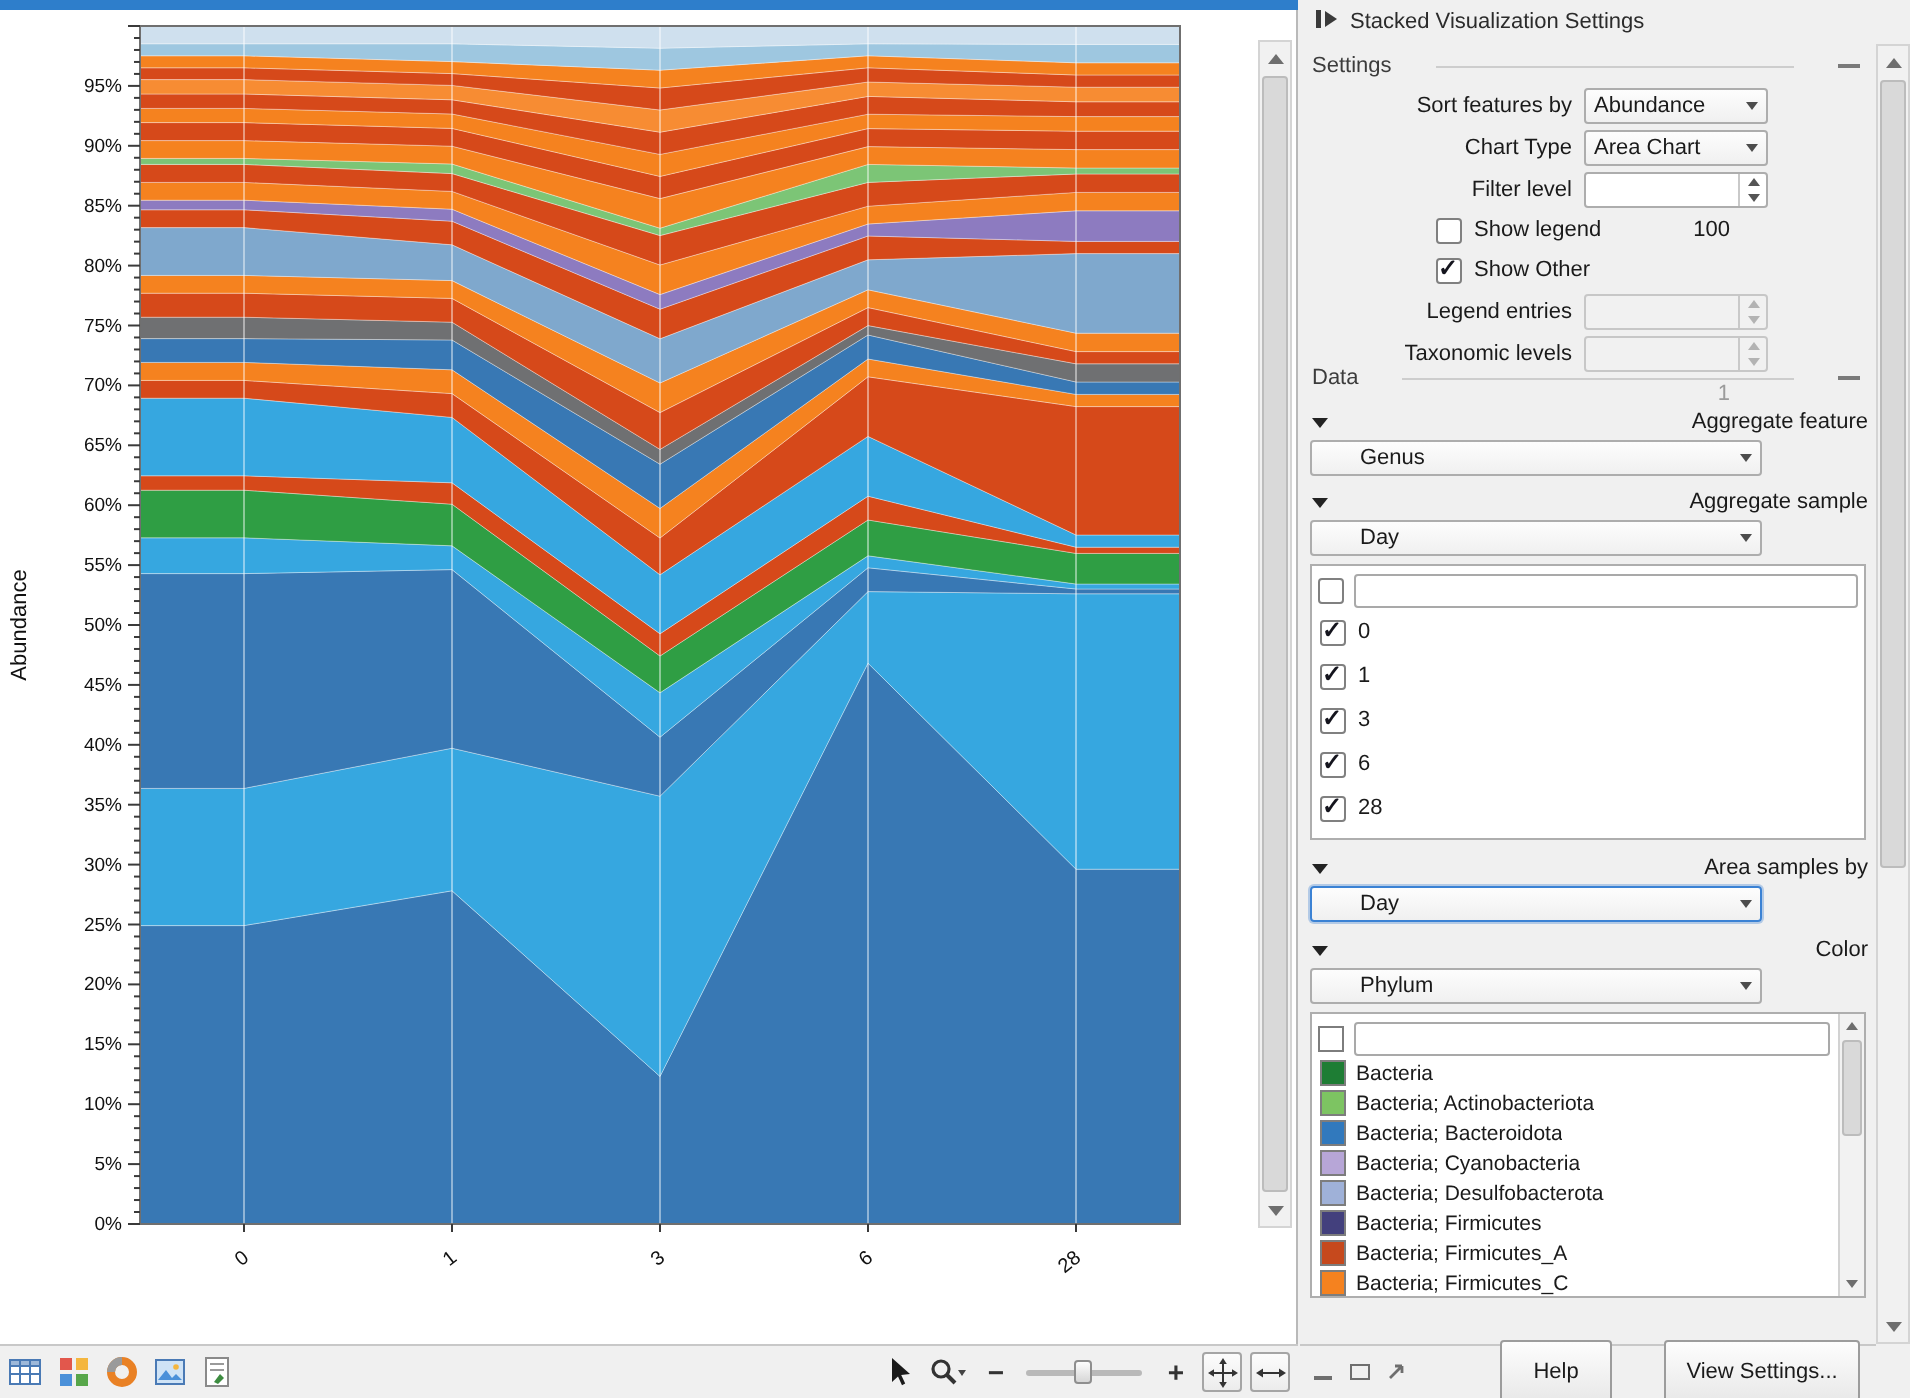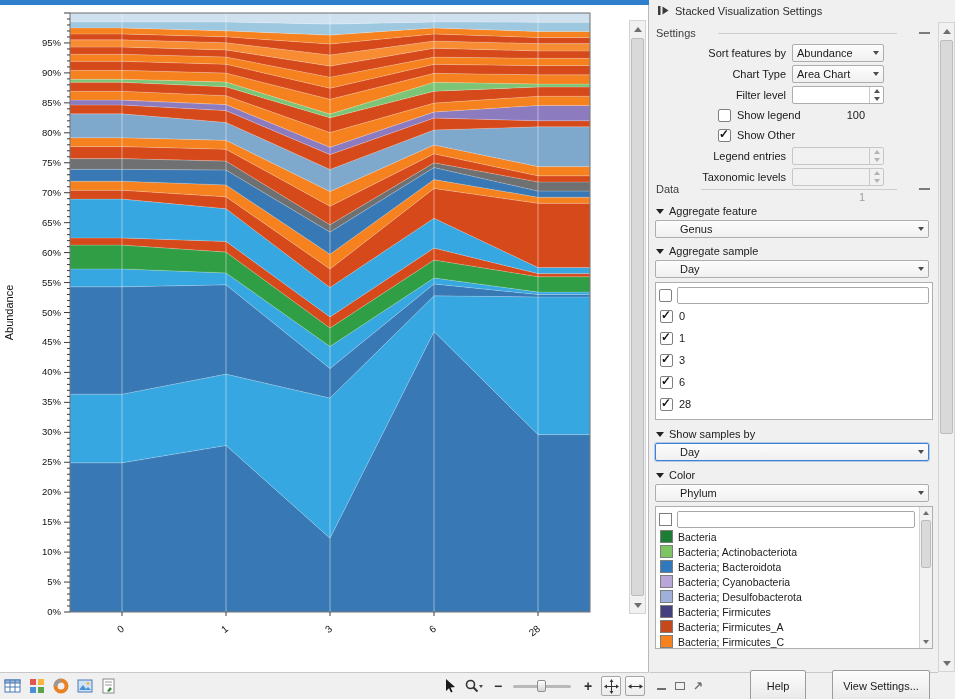--- a/index.html
+++ b/index.html
@@ -49,38 +49,38 @@
   .gbox-title { color:#3c3c3c; padding-left:2px; }
   .gbox-line { flex:1; height:1px; background:#cdcdcd; }
   .gbox-collapse { width:11px; height:2px; background:#7a7a7a; margin-right:4px; }
 
   .srow { display:flex; align-items:center; height:21px; }
   .srow .lbl { width:138px; text-align:right; padding-right:6px; color:#1a1a1a; }
   .combo { height:18px; display:flex; align-items:center; background:linear-gradient(#fdfdfd,#f0f0f0); border:1px solid #adadad; border-radius:2px; padding:0 4px; }
   .srow .combo { width:92px; }
   .combo-val { flex:1; color:#1a1a1a; overflow:hidden; white-space:nowrap; }
   .combo-arrow { width:0; height:0; border-left:3.5px solid transparent; border-right:3.5px solid transparent; border-top:4.5px solid #4c4c4c; margin-left:4px; }
-  .combo.wide { width:274px; margin:2px 0 0 1px;padding-left:24px; }
+  .combo.wide { width:226px; margin:2px 0 0 1px;padding-left:24px; }
   .combo.focused { border-color:#3b82d4; box-shadow:0 0 0 1px rgba(66,133,212,.35); }
 
   .spin { width:92px; height:18px; display:flex; align-items:center; background:#fff; border:1px solid #adadad; border-radius:2px; }
   .spin-val { flex:1; text-align:right; padding-right:4px;margin-top:40px; }
   .spin-btns { width:14px; height:16px; display:flex; flex-direction:column; align-items:center; justify-content:space-around; border-left:1px solid #c9c9c9; }
   .su { width:0;height:0;border-left:3px solid transparent;border-right:3px solid transparent;border-bottom:4px solid #555; }
   .sd { width:0;height:0;border-left:3px solid transparent;border-right:3px solid transparent;border-top:4px solid #555; }
   .spin.disabled { background:#f1f1f1; border-color:#c7c7c7; }
   .spin.disabled .spin-val { color:#9c9c9c; }
   .spin.disabled .su { border-bottom-color:#b3b3b3; }
   .spin.disabled .sd { border-top-color:#b3b3b3; }
 
   .crow { display:flex; align-items:center; height:20px; padding-left:64px; gap:6px; }
   .cb { position:relative; width:13px; height:13px; background:#fff; border:1px solid #808080; border-radius:2px; flex:0 0 auto; }
   .cb.checked::after { content:"✓"; position:absolute; left:0px; top:-3px; font-size:12px; font-weight:bold; color:#14141d; }
 
-  .sec { display:flex; align-items:center; gap:5px; height:14px; margin-top:6px; padding-left:2px; }
+  .sec { display:flex; align-items:center; gap:5px; height:14px; margin-top:6px; padding-left:2px;justify-content:space-between; }
   .sec.tight { margin-top:7px; }
   .tri-down { width:0; height:0; border-left:4px solid transparent; border-right:4px solid transparent; border-top:5px solid #222; }
 
   .listbox { position:relative; width:278px; margin:4px 0 0 1px; background:#fff; border:1px solid #aeaeae; padding:2px 3px; }
   .samples-list { height:138px; }
   .colors-list { height:143px; }
   .list-head { display:flex; align-items:center; gap:5px; height:20px; }
   .search { flex:1; height:17px; border:1px solid #a9a9a9; border-radius:2px; background:#fff; font-family:"Liberation Sans",sans-serif; font-size:11px; padding:0 3px; }
   .litem { display:flex; align-items:center; gap:6px; height:22px; padding-left:1px; }
   .citem { display:flex; align-items:center; gap:5px; height:15px; padding-left:1px; padding-right:14px; overflow:hidden; }
@@ -489,21 +489,21 @@
           <span>6</span>
         </div>
         <div class="litem">
           <span class="cb checked"></span>
           <span>28</span>
         </div>
       </div>
 
       <div class="sec tight">
         <span class="tri-down"></span>
-        <span>Show samples by</span>
+        <span>Area samples by</span>
       </div>
       <div class="combo wide focused">
         <span class="combo-val">Day</span>
         <span class="combo-arrow"></span>
       </div>
 
       <div class="sec tight">
         <span class="tri-down"></span>
         <span>Color</span>
       </div>

